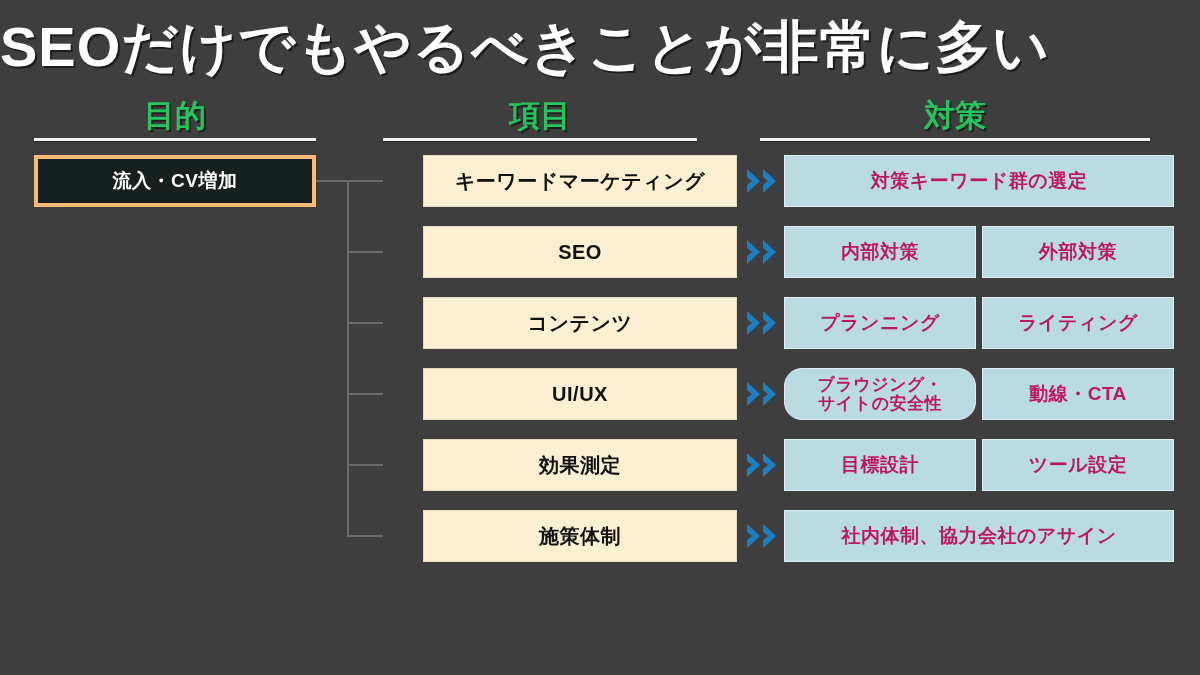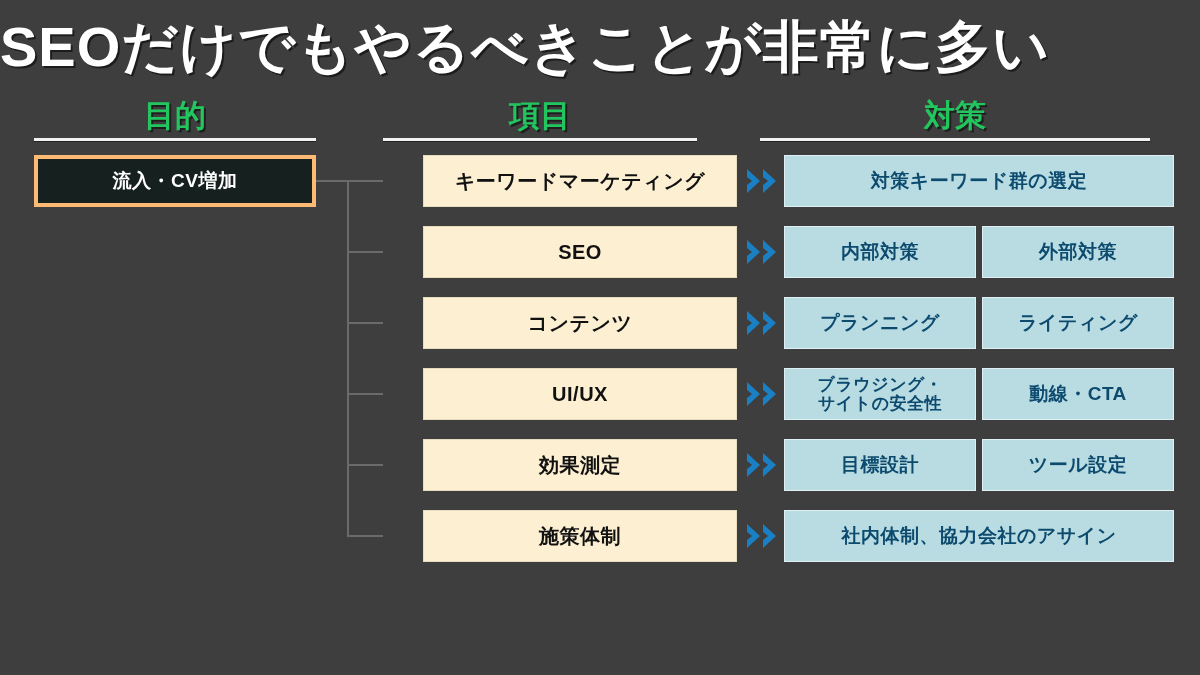--- a/index.html
+++ b/index.html
@@ -133,29 +133,29 @@
     gap: 6px;
   }
   .action-box {
     flex: 1 1 0;
     box-sizing: border-box;
     background: #b9dce3;
     border: 1px solid #dff0f4;
     display: flex;
     align-items: center;
     justify-content: center;
-    color: #0c4a6e;
+    color: #be185d;
     font-size: 19px;
     font-weight: bold;
     letter-spacing: 0.5px;
     text-align: center;
     line-height: 1.12;
     padding: 0 4px;
   }
-  .action-box.two-line { font-size: 17px; }
+  .action-box.two-line { font-size: 17px; border-radius: 18px; }
 </style>
 </head>
 <body>
 
 <div id="slide">
 
   <div class="slide-title">SEOだけでもやるべきことが非常に多い</div>
 
   <div class="col-head" id="head-purpose">
     <span>目的</span>

